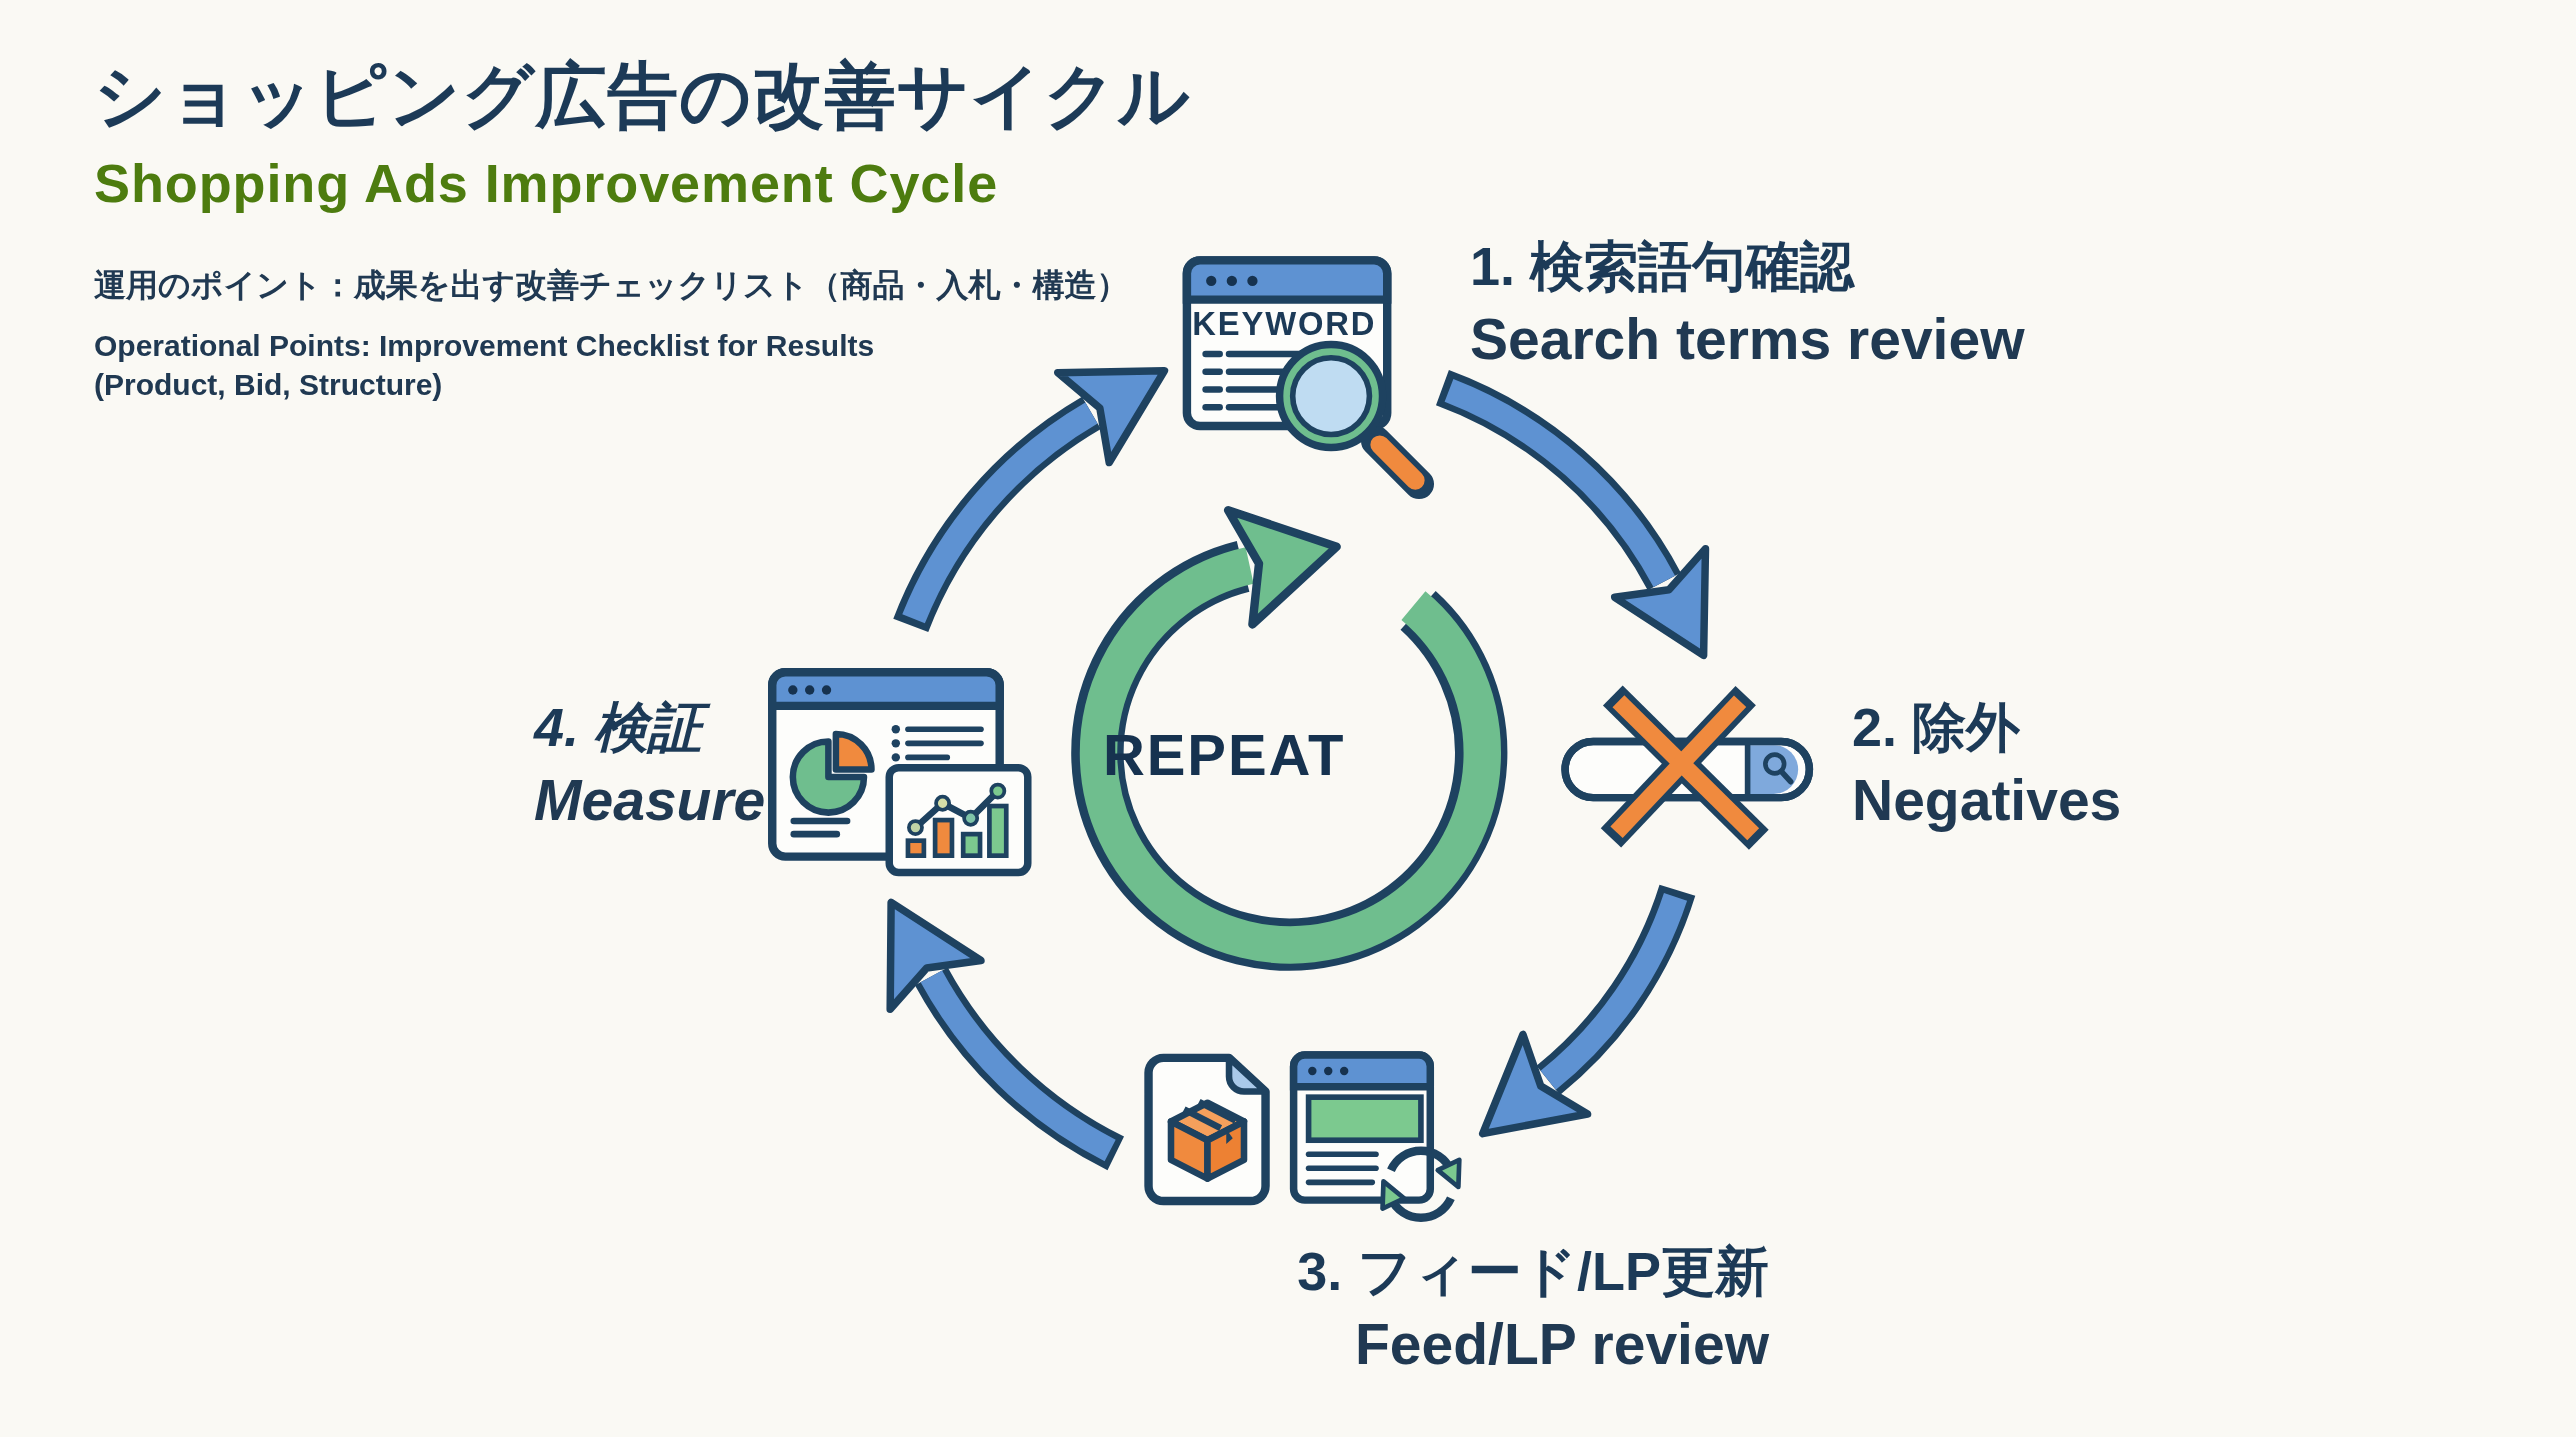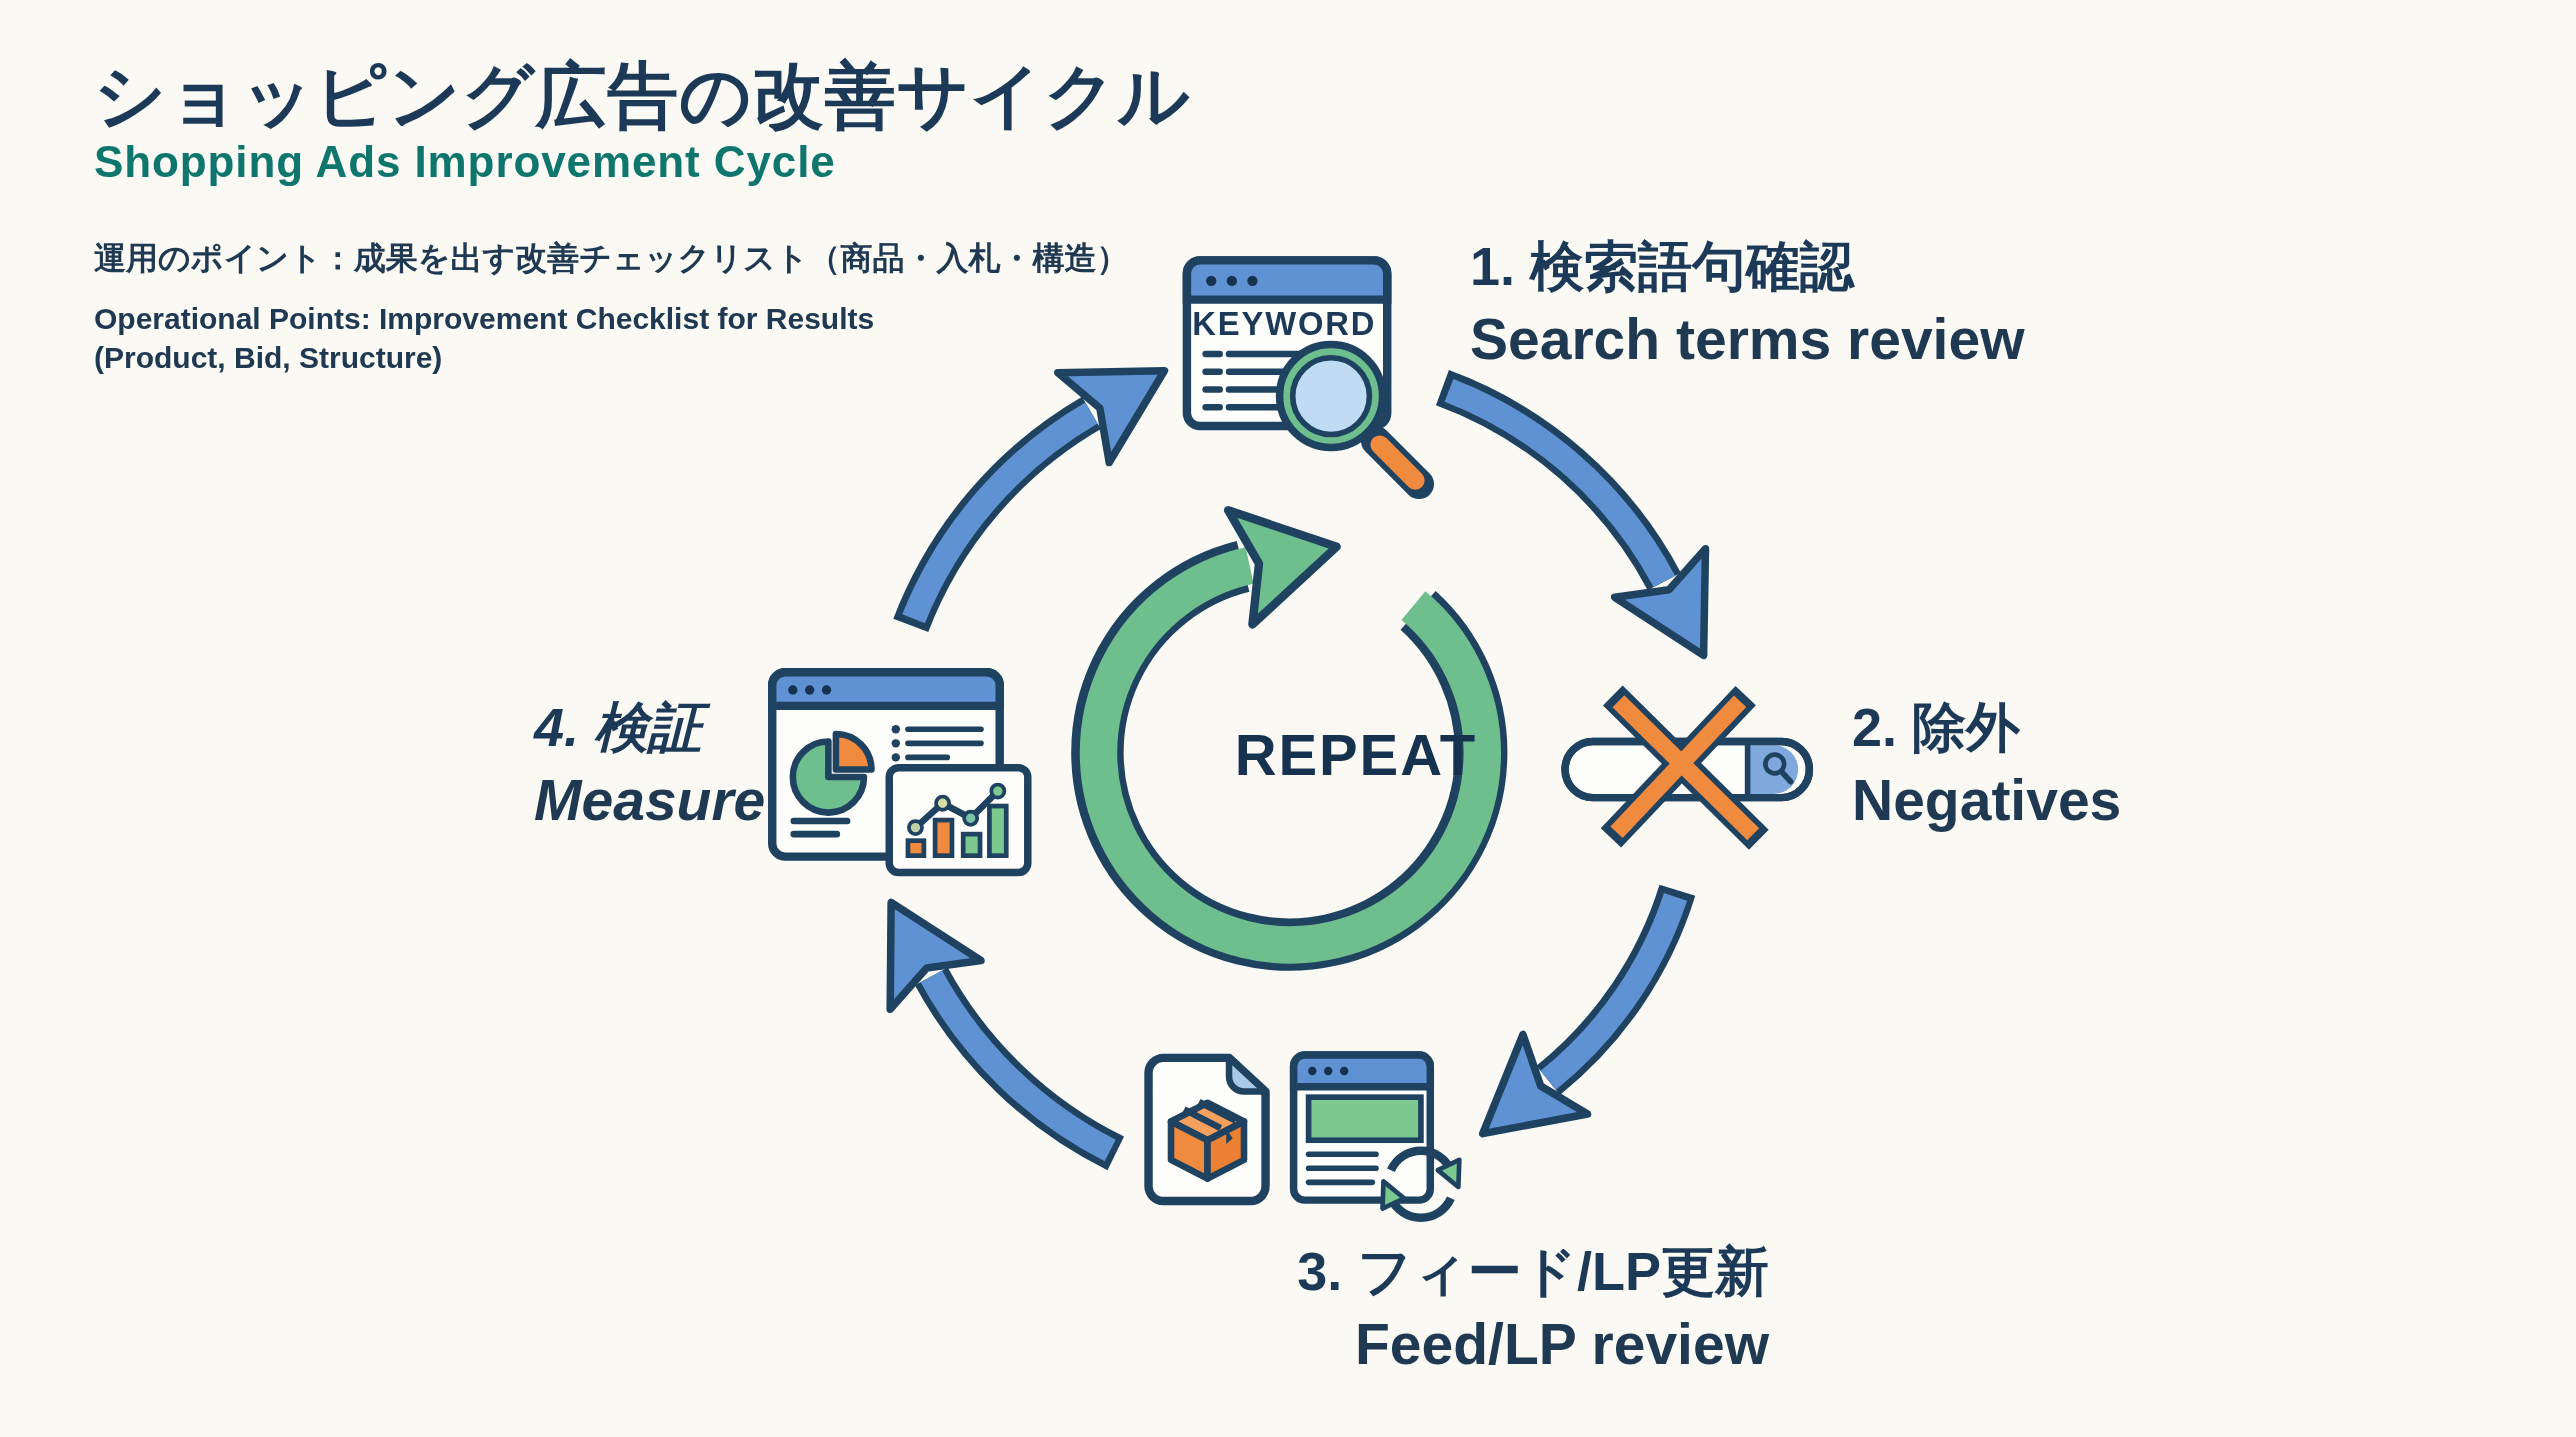--- a/index.html
+++ b/index.html
@@ -6,27 +6,27 @@
   .canvas{
     position:relative;
     width:2576px;height:1438px;
     background:#FAF9F4;
     overflow:hidden;
     font-family:"Liberation Sans","DejaVu Sans",sans-serif;
     color:#1C3A57;
   }
   .hdr{position:absolute;left:94px;top:54px;}
   .hdr h1{margin:0;font-size:71px;line-height:1.18;font-weight:800;letter-spacing:0.9px;color:#1C3A57;}
-  .hdr h2{margin:0 0 51px 0;font-size:44px;line-height:1.1;font-weight:800;letter-spacing:0.9px;color:#0f766e;}
+  .hdr h2{margin:16px 0 51px 0;font-size:54px;line-height:1.1;font-weight:800;letter-spacing:0.9px;color:#4d7c0f;}
   .hdr .sub-jp{margin:0 0 19px 0;font-size:32px;font-weight:700;color:#20395­2;color:#203952;}
   .hdr .sub-en{margin:0;font-size:30px;font-weight:700;line-height:1.28;color:#203952;}
   .diagram{position:absolute;left:0;top:0;}
   .repeat-label{
     position:absolute;left:1103px;top:721px;width:374px;
-    text-align:right;font-size:58px;font-weight:800;letter-spacing:1.9px;color:#16324F;
+    text-align:left;font-size:58px;font-weight:800;letter-spacing:1.9px;color:#16324F;
   }
   .step-label{position:absolute;}
   .step-label .jp{font-size:54px;font-weight:800;line-height:1.2;color:#1C3A57;}
   .step-label .en{font-size:57px;font-weight:700;line-height:1.2;margin-top:6px;color:#203952;}
   .sl-1{left:1470px;top:234px;}
   .sl-2{left:1852px;top:695px;}
   .sl-3{left:833px;top:1239px;width:936px;text-align:right;}
   .sl-4{left:534px;top:695px;font-style:italic;}
 </style>
 </head>

